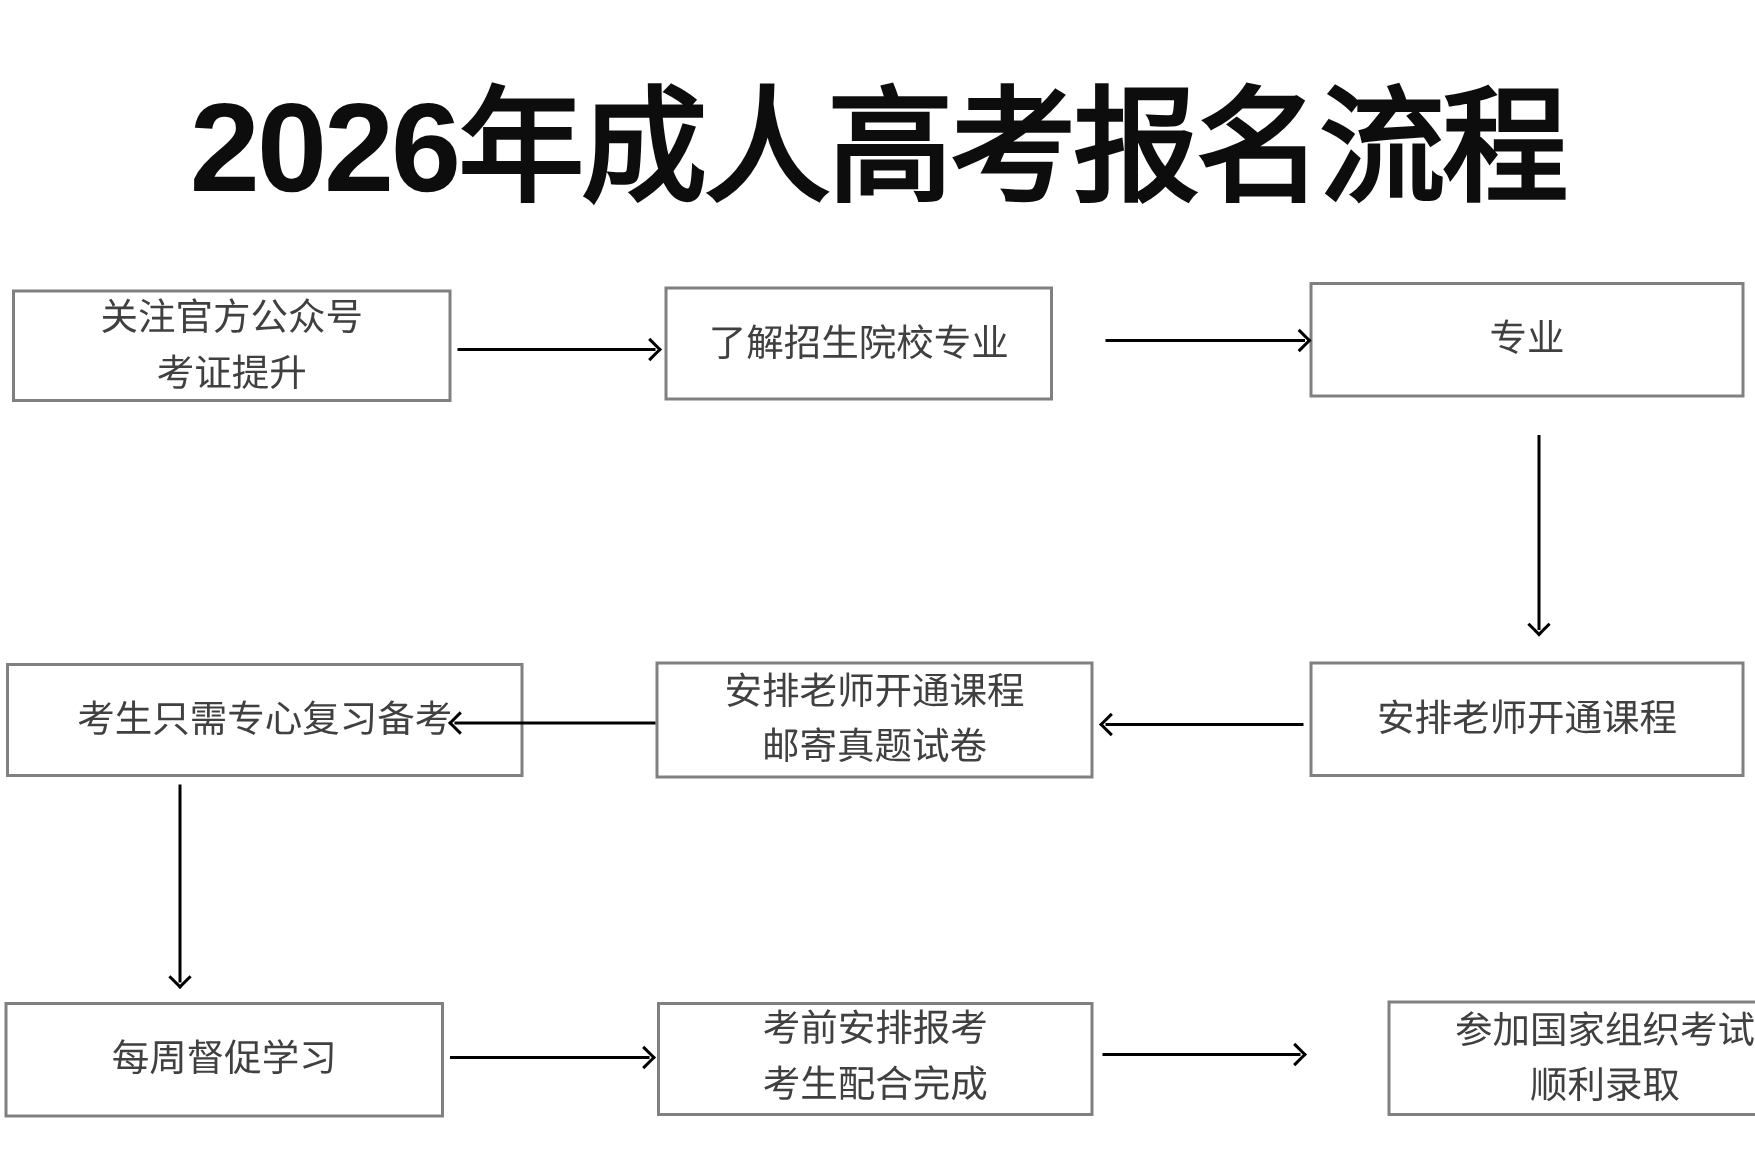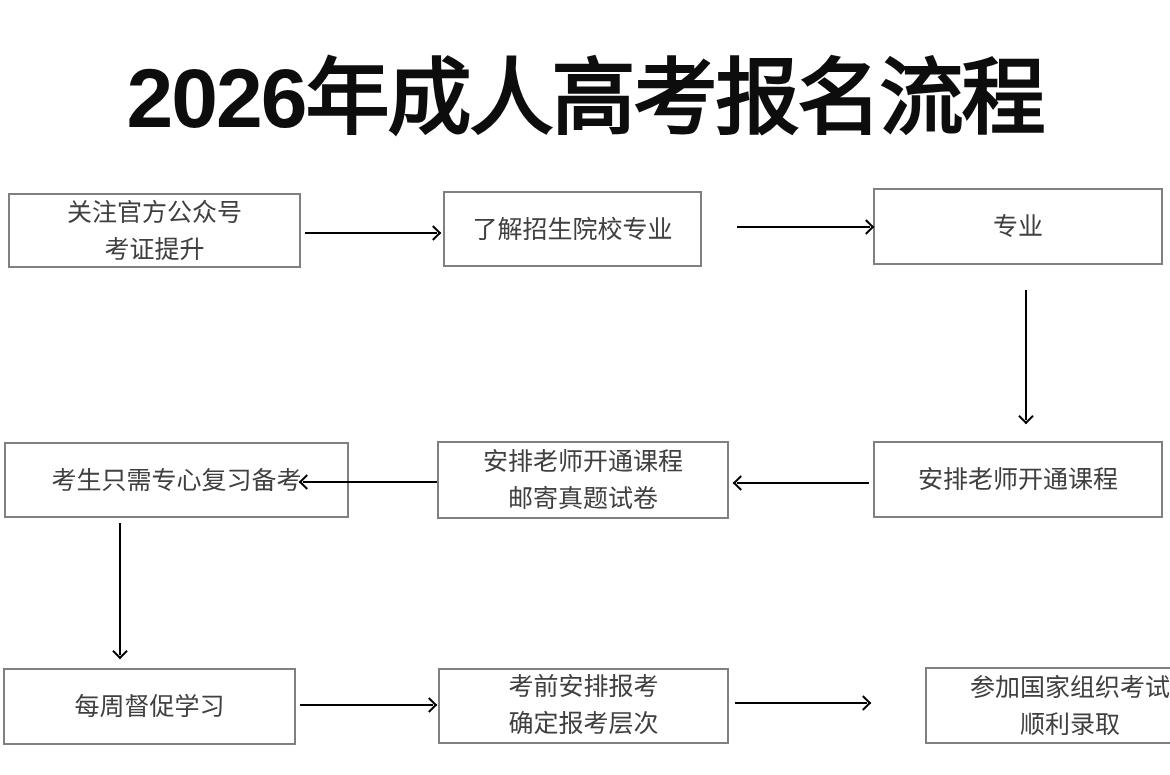--- a/index.html
+++ b/index.html
@@ -99,21 +99,21 @@
         <div class="box-line">邮寄真题试卷</div>
       </div>
       <div class="flow-box" style="left: 4px; top: 442px; width: 345px; height: 76px;">
         <div class="box-line">考生只需专心复习备考</div>
       </div>
       <div class="flow-box" style="left: 3px; top: 668px; width: 293px; height: 77px;">
         <div class="box-line">每周督促学习</div>
       </div>
       <div class="flow-box" style="left: 438px; top: 668px; width: 291px; height: 76px; justify-content: flex-end;">
         <div class="box-line">考前安排报考</div>
-        <div class="box-line">确定报考层次</div>
+        <div class="box-line">考生配合完成</div>
       </div>
       <div class="flow-box" style="left: 925px; top: 667px; width: 290px; height: 77px;">
         <div class="box-line">参加国家组织考试</div>
         <div class="box-line">顺利录取</div>
       </div>
     </div>
   <div id="arrows">
       <div class="arrow h right" style="left: 305px; top: 232px; width: 132px;">
         <span class="head"></span>
       </div>

